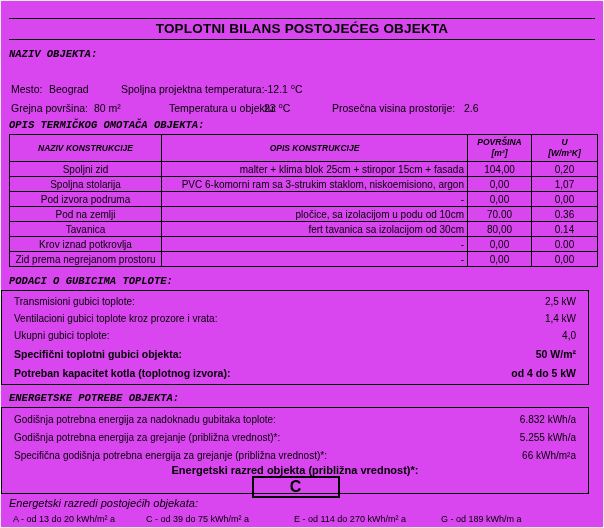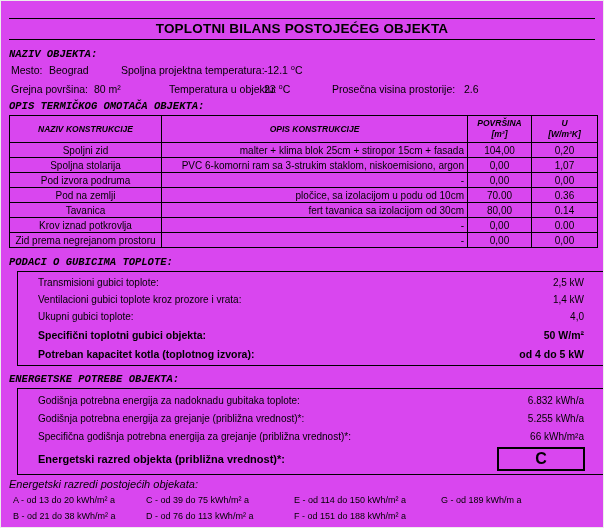--- a/index.html
+++ b/index.html
@@ -19,53 +19,53 @@
     text-align: center;
     padding: 2px 0 3px 0;
   }
   .title-band h1 { font-size: 13.5px; font-weight: bold; letter-spacing: .2px; }
   .sec-label {
     margin: 8px 8px 0 8px;
     font-size: 10.5px; font-weight: bold; font-style: italic; font-family: Liberation Mono, monospace;
   }
   .info-row { position: relative; height: 19px; font-size: 10.5px; }
   .info-row span { position: absolute; top: 3px; white-space: nowrap; }
-  .r1 { margin-top: 1px; }
+  .r1 { margin-top: 20px; }
   
   table.konstr {
     margin: 3px 8px 0 8px;
     border-collapse: collapse;
     width: 588px;
     table-layout: fixed;
   }
   table.konstr td, table.konstr th { border: 1px solid #000; overflow: hidden; white-space: nowrap; }
   table.konstr th {
     font-size: 8.5px; font-weight: bold; font-style: italic;
     text-align: center; vertical-align: middle; height: 27px; line-height: 11px;
   }
   table.konstr td { font-size: 10px; height: 15px; padding: 0 3px; }
   td.c-naziv { text-align: center; }
   td.c-opis  { text-align: right; }
   td.c-num   { text-align: center; }
   .w-naziv { width: 152px; } .w-opis { width: 306px; } .w-pov { width: 64px; } .w-u { width: 66px; }
   
   .valbox {
-    margin: 3px 8px 0 16px;
+    margin: 3px 8px 0 0;
     border: 1px solid #000;
     width: 588px;
-    padding: 2px 16px;
+    padding: 2px 8px;
   }
   .vrow {
     display: flex; justify-content: space-between; align-items: center;
     padding: 0 4px; height: 17px; font-size: 10px;
   }
   .vrow.bold { font-weight: bold; font-size: 10.5px; height: 19px; }
   .vrow .val { white-space: nowrap; }
   .erow { height: 18px; }
-  .class-row { height: 27px; font-weight: bold; font-size: 11px; align-items: center; }
+  .class-row { height: 27px; font-weight: bold; font-size: 11px; align-items: center; flex-direction: column; }
   .cbox {
     width: 88px; height: 24px;
     border: 2px solid #000;
     display: flex; align-items: center; justify-content: center;
     font-size: 16px; font-weight: bold;
     margin-right: -1px;
   }
   .razredi-label {
     margin: 3px 8px 0 8px;
     font-size: 11px; font-style: italic; font-weight: normal;
@@ -223,21 +223,21 @@
   <div class="class-grid">
     <div class="col col-a">
       <div>A - od 13 do 20 kWh/m² a</div>
       <div>B - od 21 do 38 kWh/m² a</div>
     </div>
     <div class="col col-c">
       <div>C - od 39 do 75 kWh/m² a</div>
       <div>D - od 76 do 113 kWh/m² a</div>
     </div>
     <div class="col col-e">
-      <div>E - od 114 do 150 kWh/m² a</div>
+      <div>E - od 114 do 270 kWh/m² a</div>
       <div>F - od 151 do 188 kWh/m² a</div>
     </div>
     <div class="col col-g">
       <div>G - od 189 kWh/m a</div>
     </div>
   </div>
 
 </div>
 
 </body></html>

